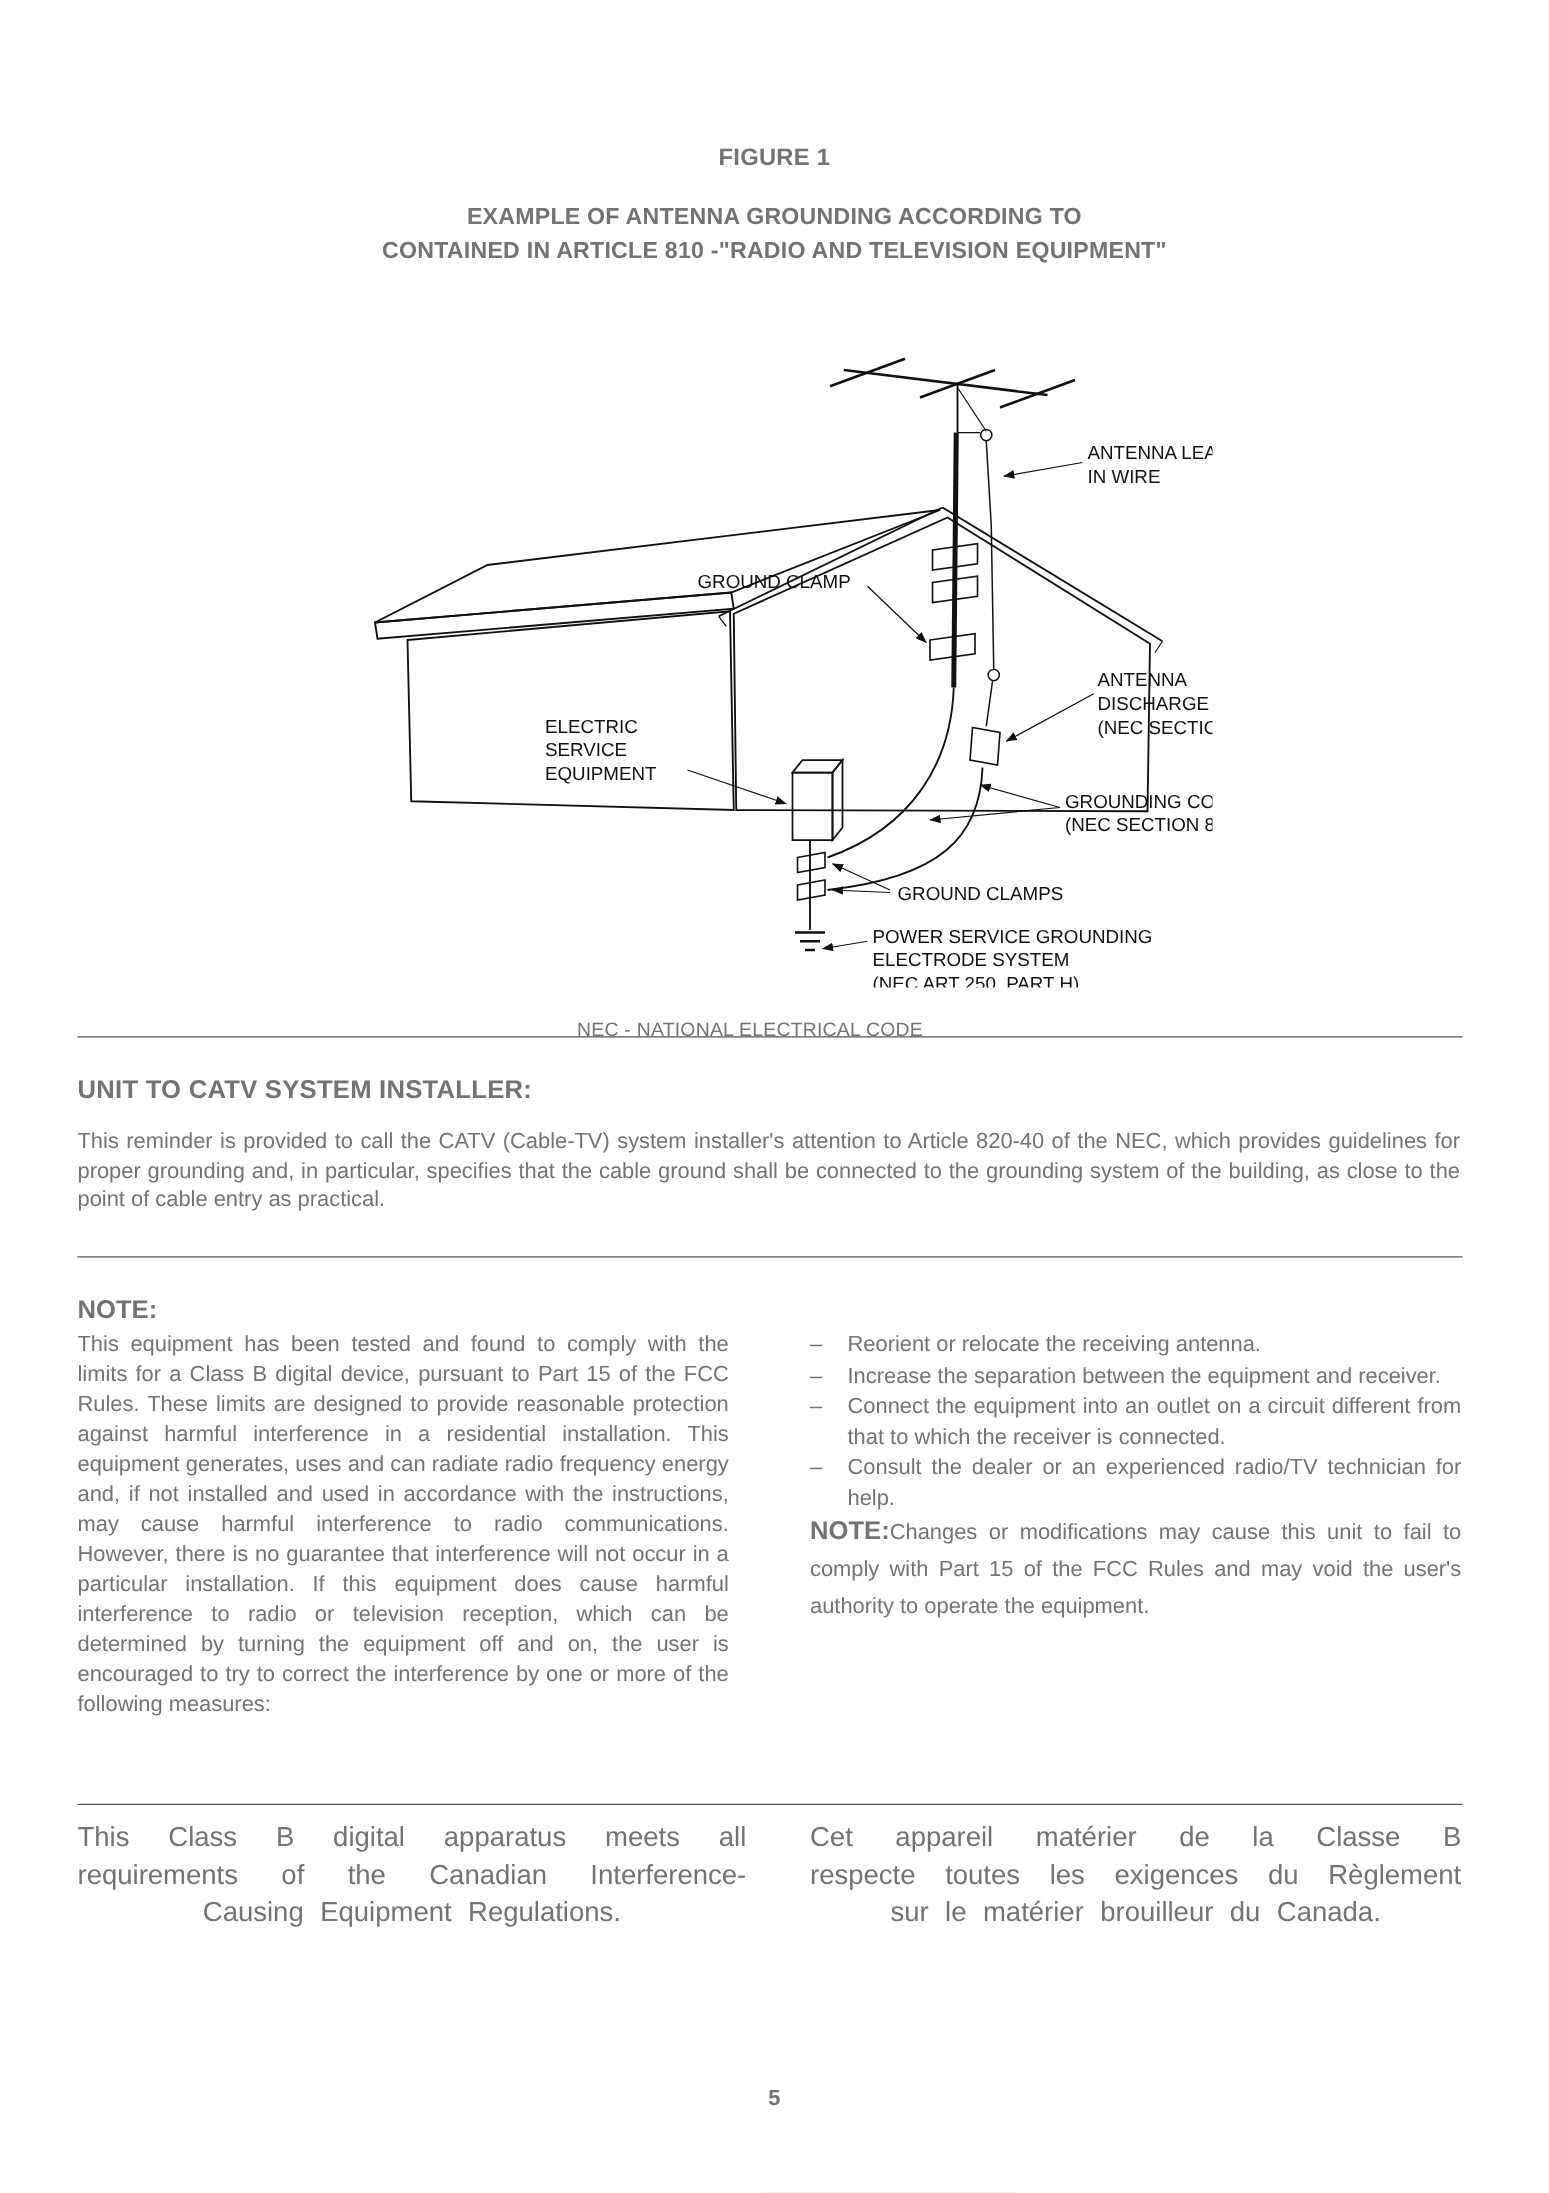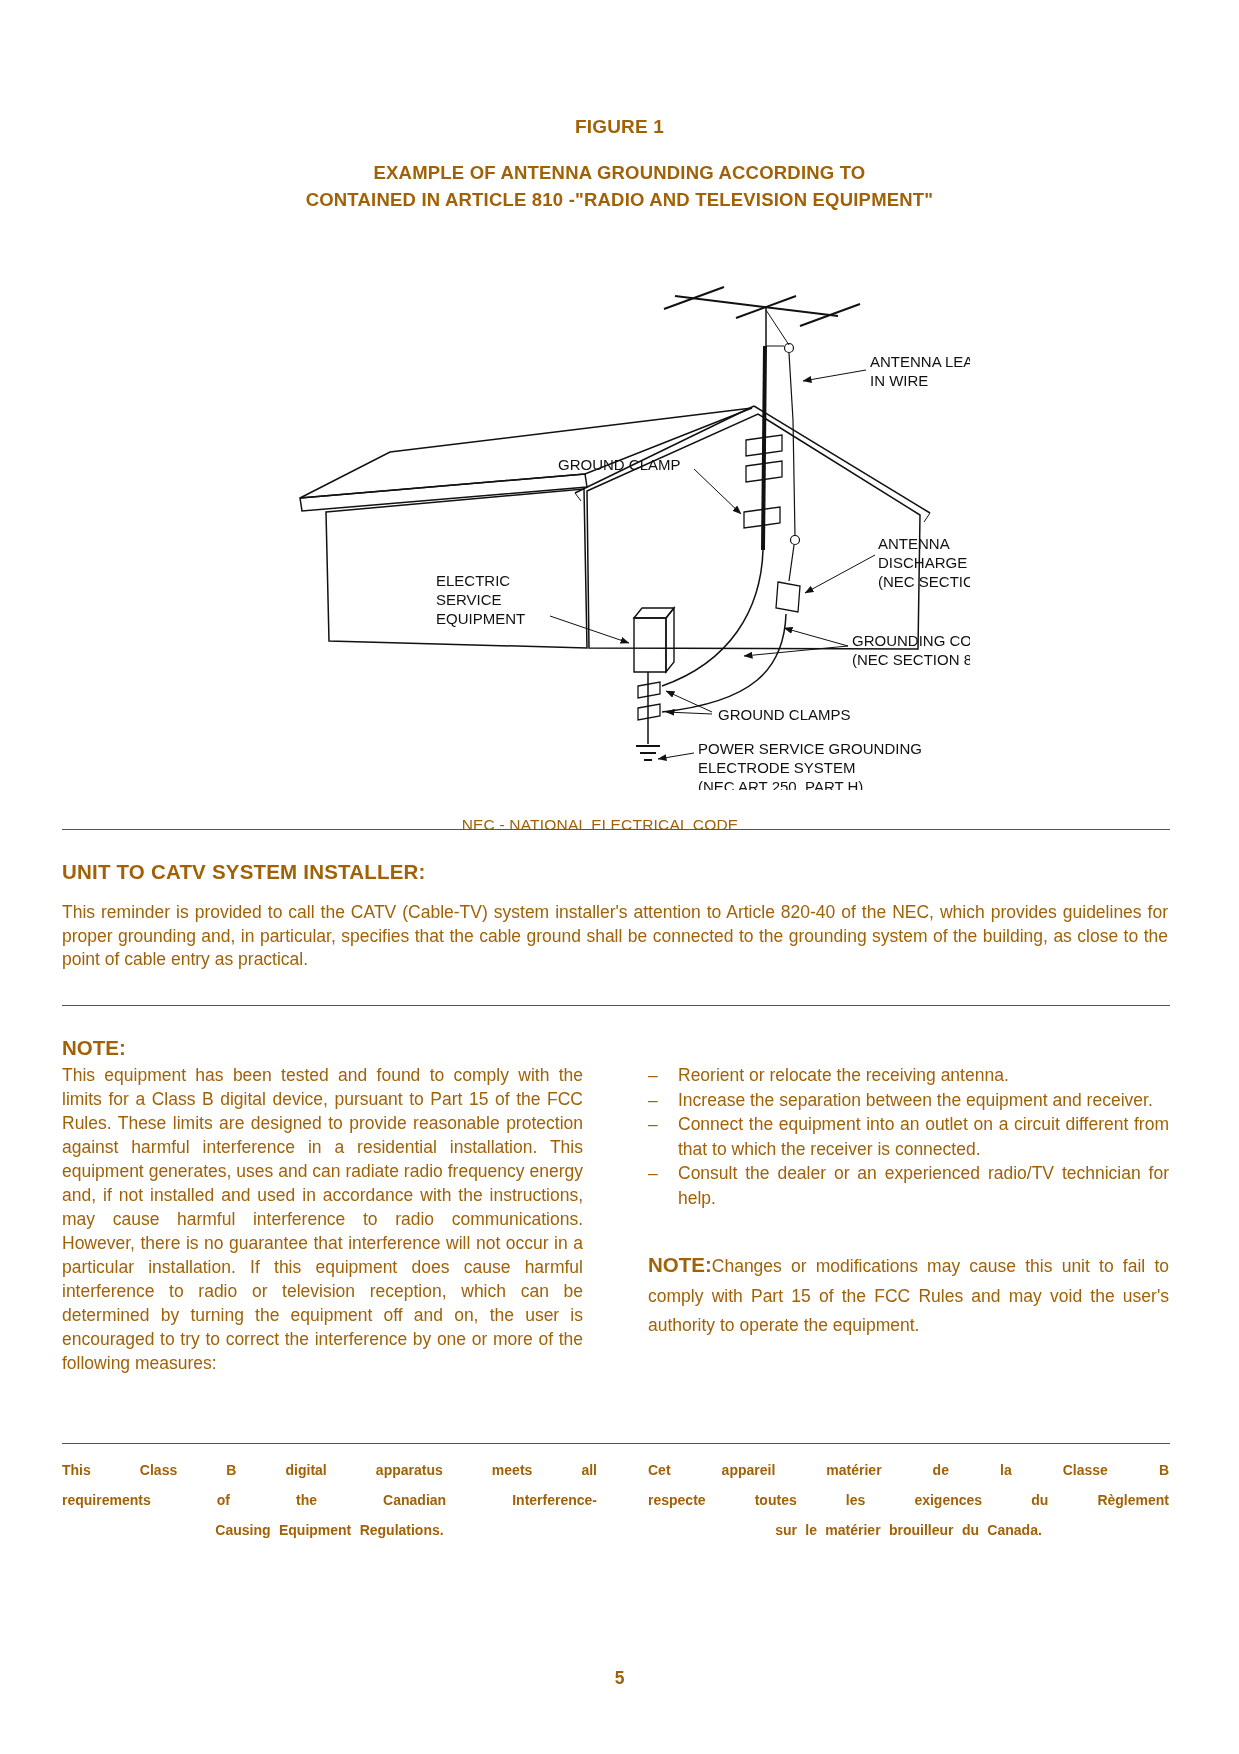--- a/index.html
+++ b/index.html
@@ -1,41 +1,41 @@
 <!DOCTYPE html>
 <html><head>
 <meta charset="utf-8">
 <style>
   html,body{margin:0;padding:0;background:#e8e8e8;}
   #page{
     position:relative;width:1239px;height:1754px;background:#ffffff;
     margin:0 auto;font-family:"Liberation Sans","DejaVu Sans",sans-serif;
-    color:#a16207;overflow:hidden;
+    color:#737373;overflow:hidden;
   }
   .abs{position:absolute;}
   .figure-block{left:0;right:0;text-align:center;}
   .figure-label{top:116px;font-size:19px;font-weight:bold;letter-spacing:.2px;}
   .figure-title{top:159px;font-size:18.5px;font-weight:bold;line-height:27px;letter-spacing:.2px;}
   .nec-caption{left:260px;top:790px;width:680px;text-align:center;font-size:15.5px;letter-spacing:.2px;margin-top:26px;}
   .hrule{height:0;border-top:1px solid #555;}
   #hr1{left:62px;top:829px;width:1108px;}
   #hr2{left:62px;top:1005px;width:1108px;}
   #hr3{left:62px;top:1443px;width:1108px;}
   .h-catv{left:62px;top:860px;font-size:20.5px;font-weight:bold;letter-spacing:.2px;}
   .p-catv{left:62px;top:901px;width:1106px;font-size:17.5px;line-height:23.5px;text-align:justify;}
   .h-note{left:62px;top:1036px;font-size:20.5px;font-weight:bold;}
   .col-left{left:62px;top:1063px;width:521px;font-size:17.5px;line-height:24px;text-align:justify;}
   .col-right{left:648px;top:1063px;width:521px;font-size:17.5px;}
   .dash-list{margin:0;padding:0;list-style:none;}
   .dash-item{display:flex;line-height:24.5px;text-align:justify;}
   .dash-marker{flex:0 0 30px;}
   .dash-text{flex:1 1 auto;text-align:justify;}
-  .mod-note{margin-top:40px;line-height:29.5px;text-align:justify;}
+  .mod-note{line-height:29.5px;text-align:justify;}
   .mod-note b{font-size:20.5px;}
-  .bold-block{font-size:14px;font-weight:bold;line-height:30px;}
+  .bold-block{font-size:22px;font-weight:normal;line-height:30px;}
   #canada-en{left:62px;top:1455px;width:535px;}
   #canada-fr{left:648px;top:1455px;width:521px;}
   .jline{text-align:justify;text-align-last:justify;}
   .jlast{text-align:center;word-spacing:.32em;}
   .page-num{left:0;right:0;top:1668px;text-align:center;font-size:17.5px;font-weight:bold;}
   svg text{font-family:"Liberation Sans","DejaVu Sans",sans-serif;font-size:15px;fill:#111;}
   svg .ln{stroke:#111;fill:none;}
 </style>
 </head>
 <body>

